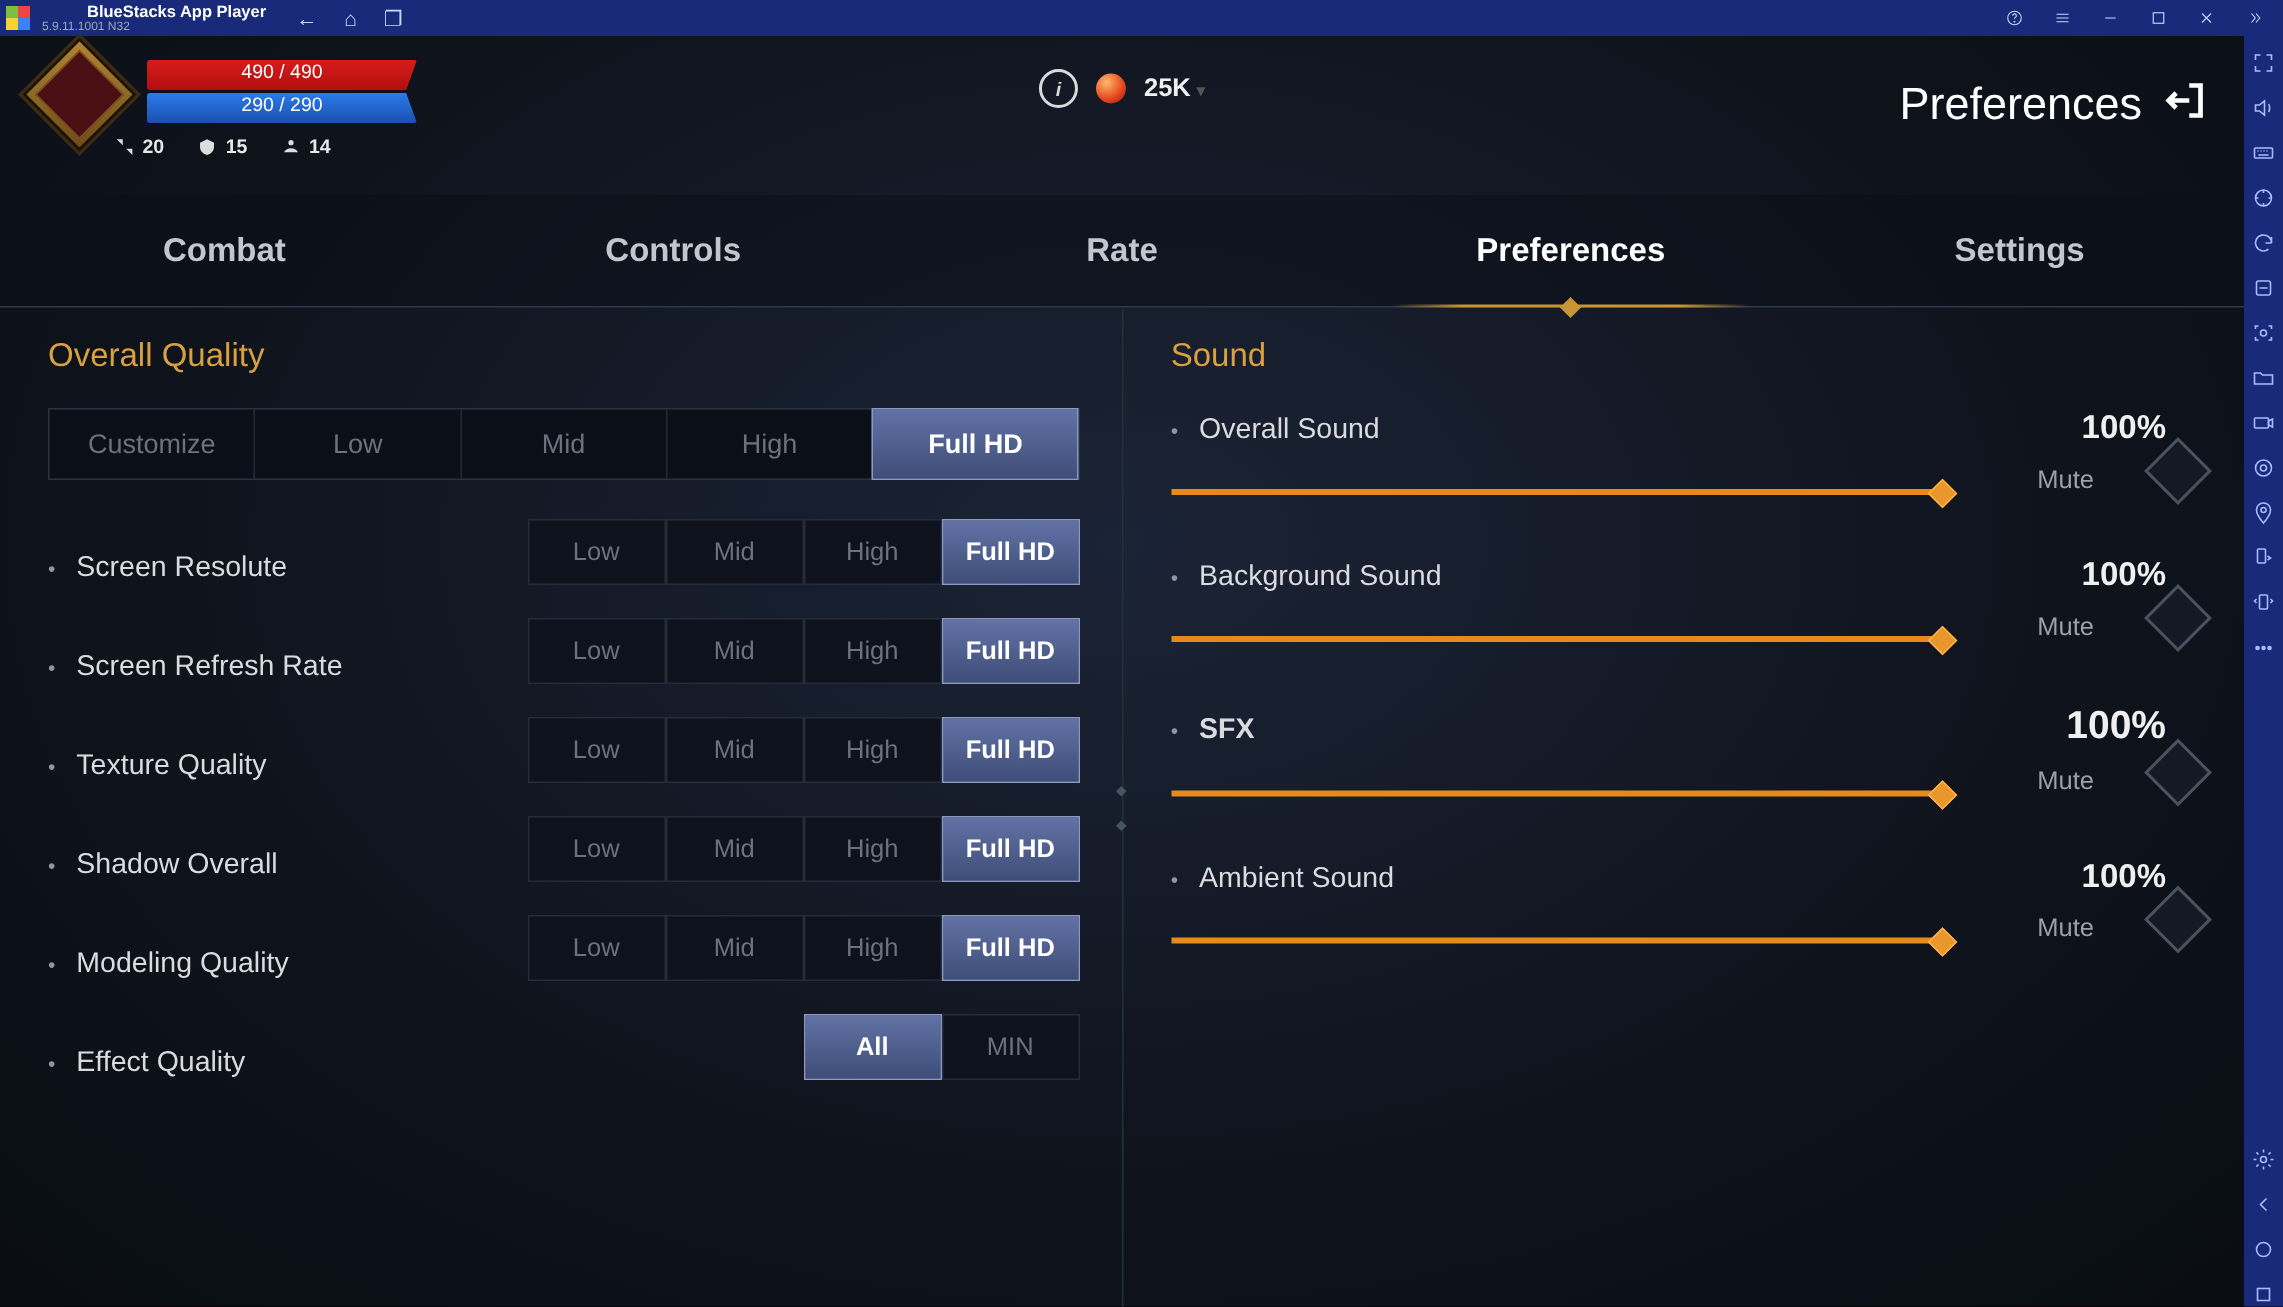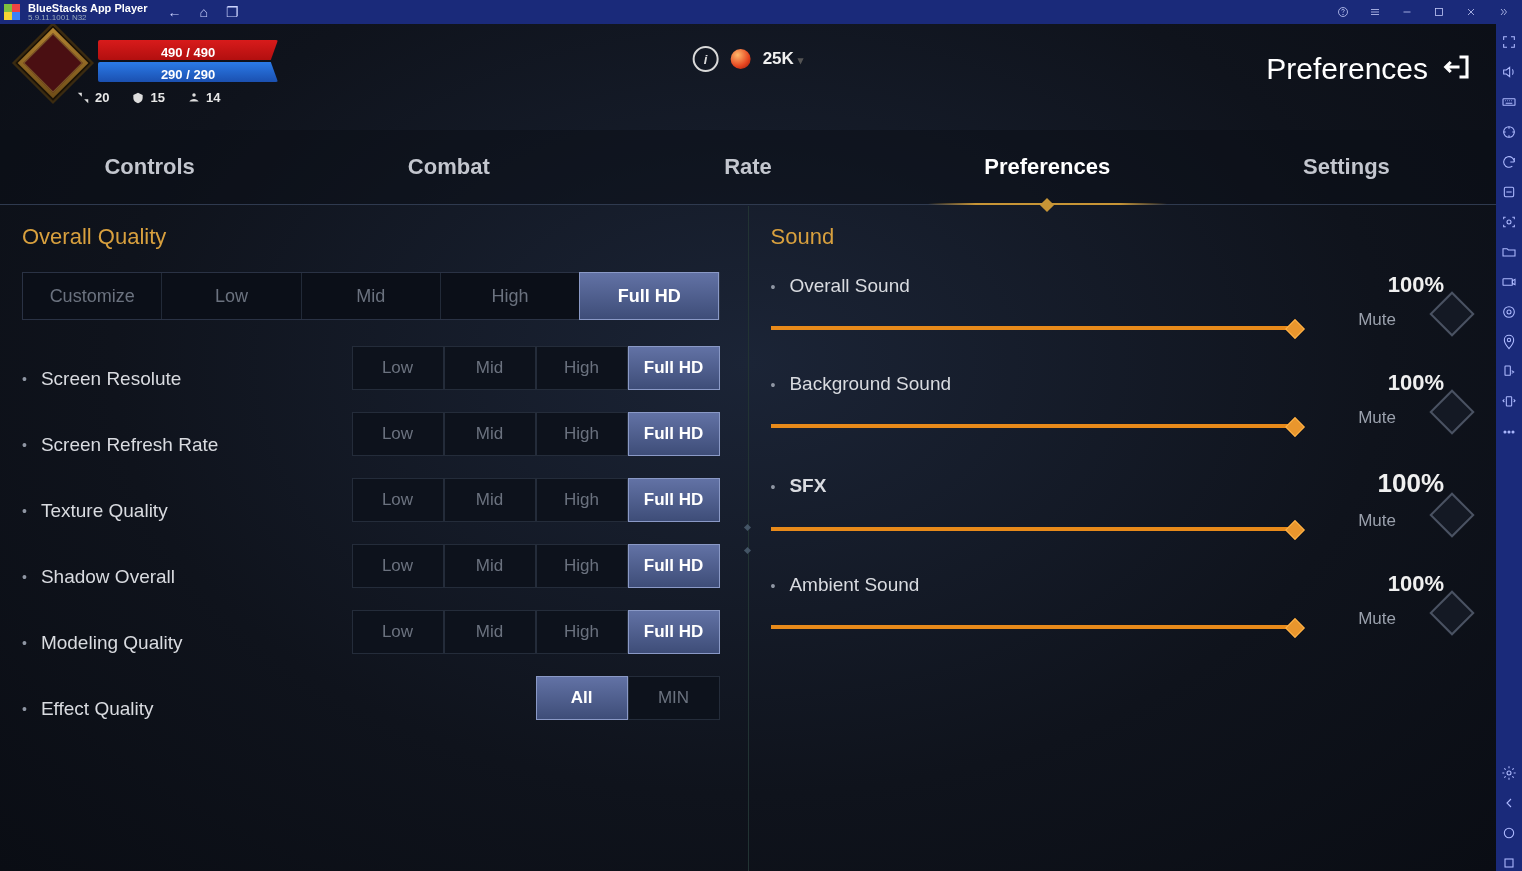--- a/index.html
+++ b/index.html
@@ -3,41 +3,41 @@
 <meta charset="utf-8">
 <style>
   html, body { margin:0; padding:0; width:1522px; height:871px; background:#000; font-family:"Segoe UI",Arial,sans-serif; overflow:hidden; color:#fff; }
   
   .bs-titlebar { position:absolute; top:0; left:0; right:0; height:24px; background:#1a2a7a; display:flex; align-items:center; padding:0 4px; z-index:100; }
   .bs-logo { width:16px; height:16px; display:flex; flex-wrap:wrap; margin-right:8px; }
   .bs-logo span { width:8px; height:8px; }
   .bs-logo span:nth-child(1){background:#7fbf3f;} .bs-logo span:nth-child(2){background:#ef4444;}
   .bs-logo span:nth-child(3){background:#f5d432;} .bs-logo span:nth-child(4){background:#3b82f6;}
   .bs-title-wrap { line-height:1; }
-  .bs-title { font-size:11px; color:#fff; font-weight:600; }
+  .bs-title { font-size:11px; color:#fff; font-weight:600;margin-left:30px; }
   .bs-sub { font-size:8px; color:#9ab; }
   .bs-nav-icons { display:flex; align-items:center; margin-left:20px; gap:18px; color:#cdd4ff; font-size:14px;}
   .bs-win-btns { margin-left:auto; display:flex; gap:2px; }
   .bs-win-btn { width:30px; height:24px; display:flex; align-items:center; justify-content:center; color:#cdd4ff; cursor:pointer; }
   .bs-win-btn svg { width:12px; height:12px; stroke:#cdd4ff; stroke-width:1.5; fill:none; }
 
   .bs-side { position:absolute; top:24px; right:0; width:26px; bottom:0; background:#1a2a7a; display:flex; flex-direction:column; align-items:center; gap:14px; padding-top:10px; z-index:100;}
   .bs-side .s-icon { width:16px; height:16px; color:#aebaff; cursor:pointer; display:flex; align-items:center; justify-content:center; }
   .bs-side .s-icon svg { width:16px; height:16px; fill:none; stroke:#aebaff; stroke-width:1.6; }
   .bs-side .spacer { flex:1; }
 
   
   .game { position:absolute; top:24px; left:0; right:26px; bottom:0; background:radial-gradient(ellipse at 50% 40%, #1b2436 0%, #0f131c 60%, #0a0d14 100%); }
 
   
   .hud { position:absolute; top:10px; left:24px; right:24px; height:90px; }
   .hud .hp-group { position:absolute; top:0; left:0; }
   .hud .crest { position:absolute; top:0; left:0; width:54px; height:54px; transform:rotate(45deg); background:linear-gradient(135deg,#b58632,#6b4a16); border:2px solid #3b2b10; box-shadow:0 0 0 2px #1a1206 inset; }
   .hud .crest-inner { position:absolute; inset:6px; background:#4a0f12; border:1px solid #7a5528; }
-  .hud .bar { position:absolute; left:74px; height:20px; width:180px; border-radius:2px; display:flex; align-items:flex-end; justify-content:center; font-size:13px; font-weight:700; }
+  .hud .bar { position:absolute; left:74px; height:20px; width:180px; border-radius:2px; display:flex; align-items:flex-start; justify-content:center; font-size:13px; font-weight:400; }
   .hud .bar.hp { top:6px; background:linear-gradient(#d81b1b,#b20f0f); clip-path:polygon(0 0,100% 0,96% 100%,0 100%); }
   .hud .bar.mp { top:28px; background:linear-gradient(#2b7be8,#1b50b0); clip-path:polygon(0 0,96% 0,100% 100%,0 100%); }
   .hud .stats { position:absolute; top:56px; left:52px; display:flex; gap:22px; font-size:13px; font-weight:600; color:#e7e7e7;}
   .hud .stats .stat { display:flex; align-items:center; gap:5px; }
   .hud .stats svg { width:14px; height:14px; fill:#ddd; }
 
   .top-center { position:absolute; top:22px; left:50%; transform:translateX(-50%); display:flex; align-items:center; gap:12px;}
   .info-ico { width:22px; height:22px; border:2px solid #d9d9d9; border-radius:50%; display:flex; align-items:center; justify-content:center; color:#d9d9d9; font-weight:700; font-size:13px; font-style:italic; cursor:pointer;}
   .orb { width:20px; height:20px; border-radius:50%; background:radial-gradient(circle at 35% 30%,#ffb86b,#e4441f 60%,#8a1808 100%);}
   .currency { font-size:17px; font-weight:600; color:#f0f0f0; }
@@ -49,21 +49,21 @@
 
   
   .tabs { position:absolute; top:106px; left:0; right:0; height:74px; background:rgba(10,14,22,0.5); border-bottom:1px solid #2f3a4f; display:flex; }
   .tab { flex:1; display:flex; align-items:center; justify-content:center; font-size:22px; font-weight:600; color:#c3c6ce; cursor:pointer; position:relative;}
   .tab.active { color:#fff; }
   .tab.active::after { content:""; position:absolute; bottom:-1px; left:10%; right:10%; height:2px; background:linear-gradient(to right, transparent, #c79536 20%, #c79536 80%, transparent); }
   .tab.active::before { content:""; position:absolute; bottom:-6px; left:50%; width:10px; height:10px; background:#c79536; transform:translateX(-50%) rotate(45deg);}
 
   
   .content { position:absolute; top:182px; left:0; right:0; bottom:0; display:flex; }
-  .pane { width:50%; padding:18px 28px 18px 22px; position:relative; }
+  .pane { width:50%; padding:18px 28px 18px 32px; position:relative; }
   .pane.left { border-right:1px solid #233; }
   .drag-handle { position:absolute; top:48%; right:-7px; width:14px; height:28px; display:flex; flex-direction:column; align-items:center; justify-content:space-between;}
   .drag-handle span{width:5px;height:5px;background:#445566; transform:rotate(45deg);}
   .section-title { font-size:22px; color:#d8a03e; font-weight:500; margin-bottom:22px; }
 
   
   .big-seg { display:flex; background:#0b0f18; border:1px solid #2a3244; height:46px; margin-bottom:26px; }
   .big-seg .seg { flex:1; display:flex; align-items:center; justify-content:center; font-size:18px; color:#6b727f; cursor:pointer; border-right:1px solid #222a38;}
   .big-seg .seg:last-child{border-right:none;}
   .big-seg .seg.sel { background:linear-gradient(#6272a5,#3e4d78); color:#fff; font-weight:600; border:1px solid #8a99c6; margin:-1px;}
@@ -292,22 +292,22 @@
   </div>
 
   <div class="page-title">
     <span>Preferences</span>
     <div class="exit-ico"><svg viewBox="0 0 24 24">
           <path d="M14 4h6v16h-6M14 12H3M7 8l-4 4 4 4" fill="none" stroke="#fff" stroke-width="2.5"></path>
         </svg></div>
   </div>
 
   <div class="tabs" id="tabs">
+      <div class="tab">Combat</div>
       <div class="tab">Controls</div>
-      <div class="tab">Combat</div>
       <div class="tab">Rate</div>
       <div class="tab active">Preferences</div>
       <div class="tab">Settings</div>
     </div>
 
   <div class="content">
     <div class="pane left">
       <div class="section-title">Overall Quality</div>
       <div class="big-seg" id="presets">
           <div class="seg">Customize</div>

